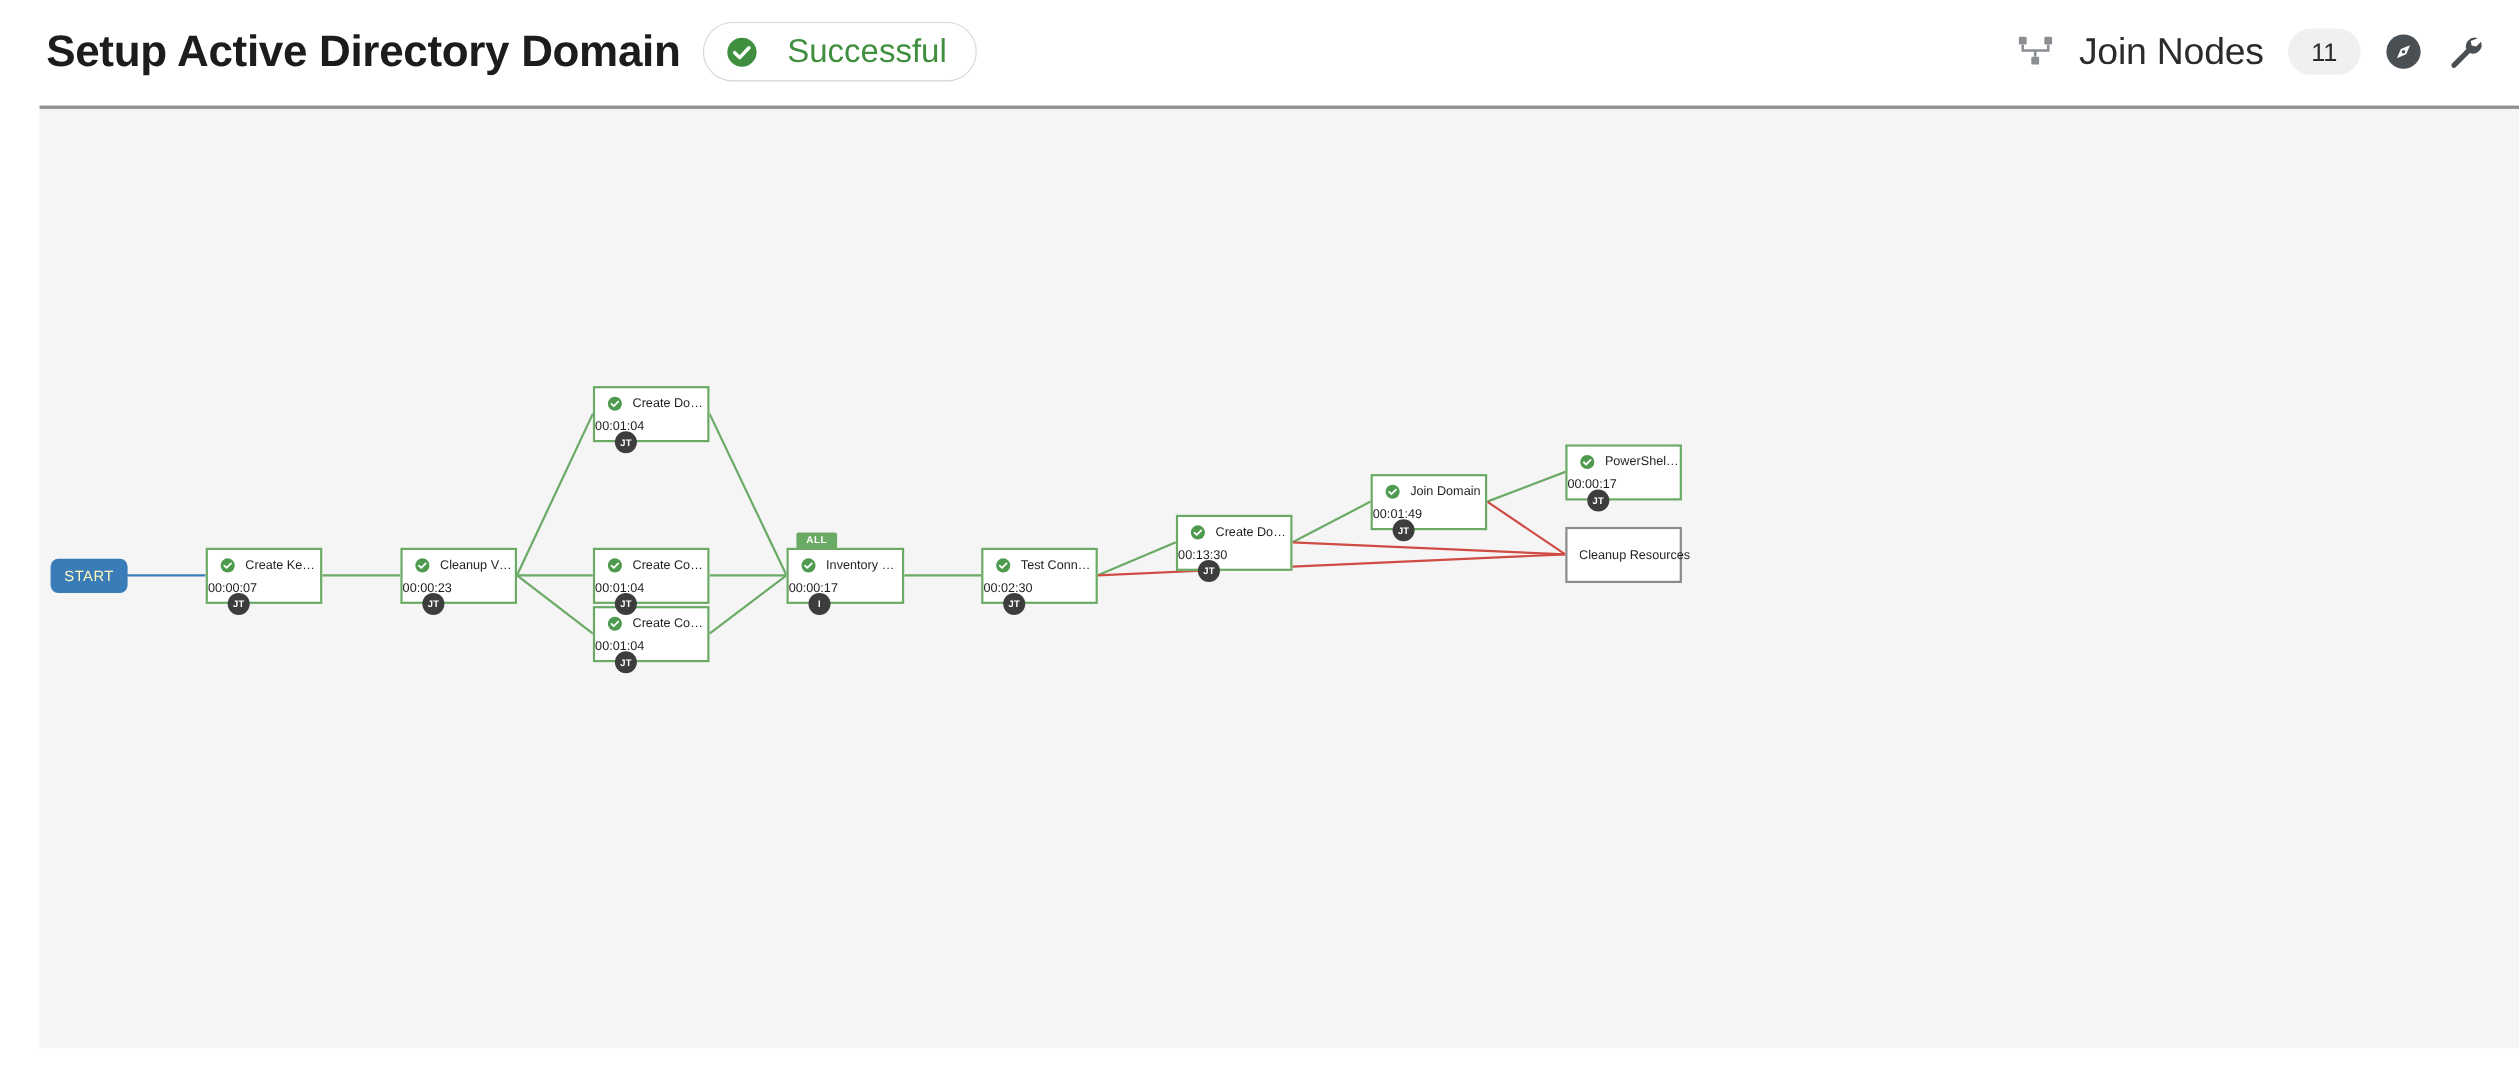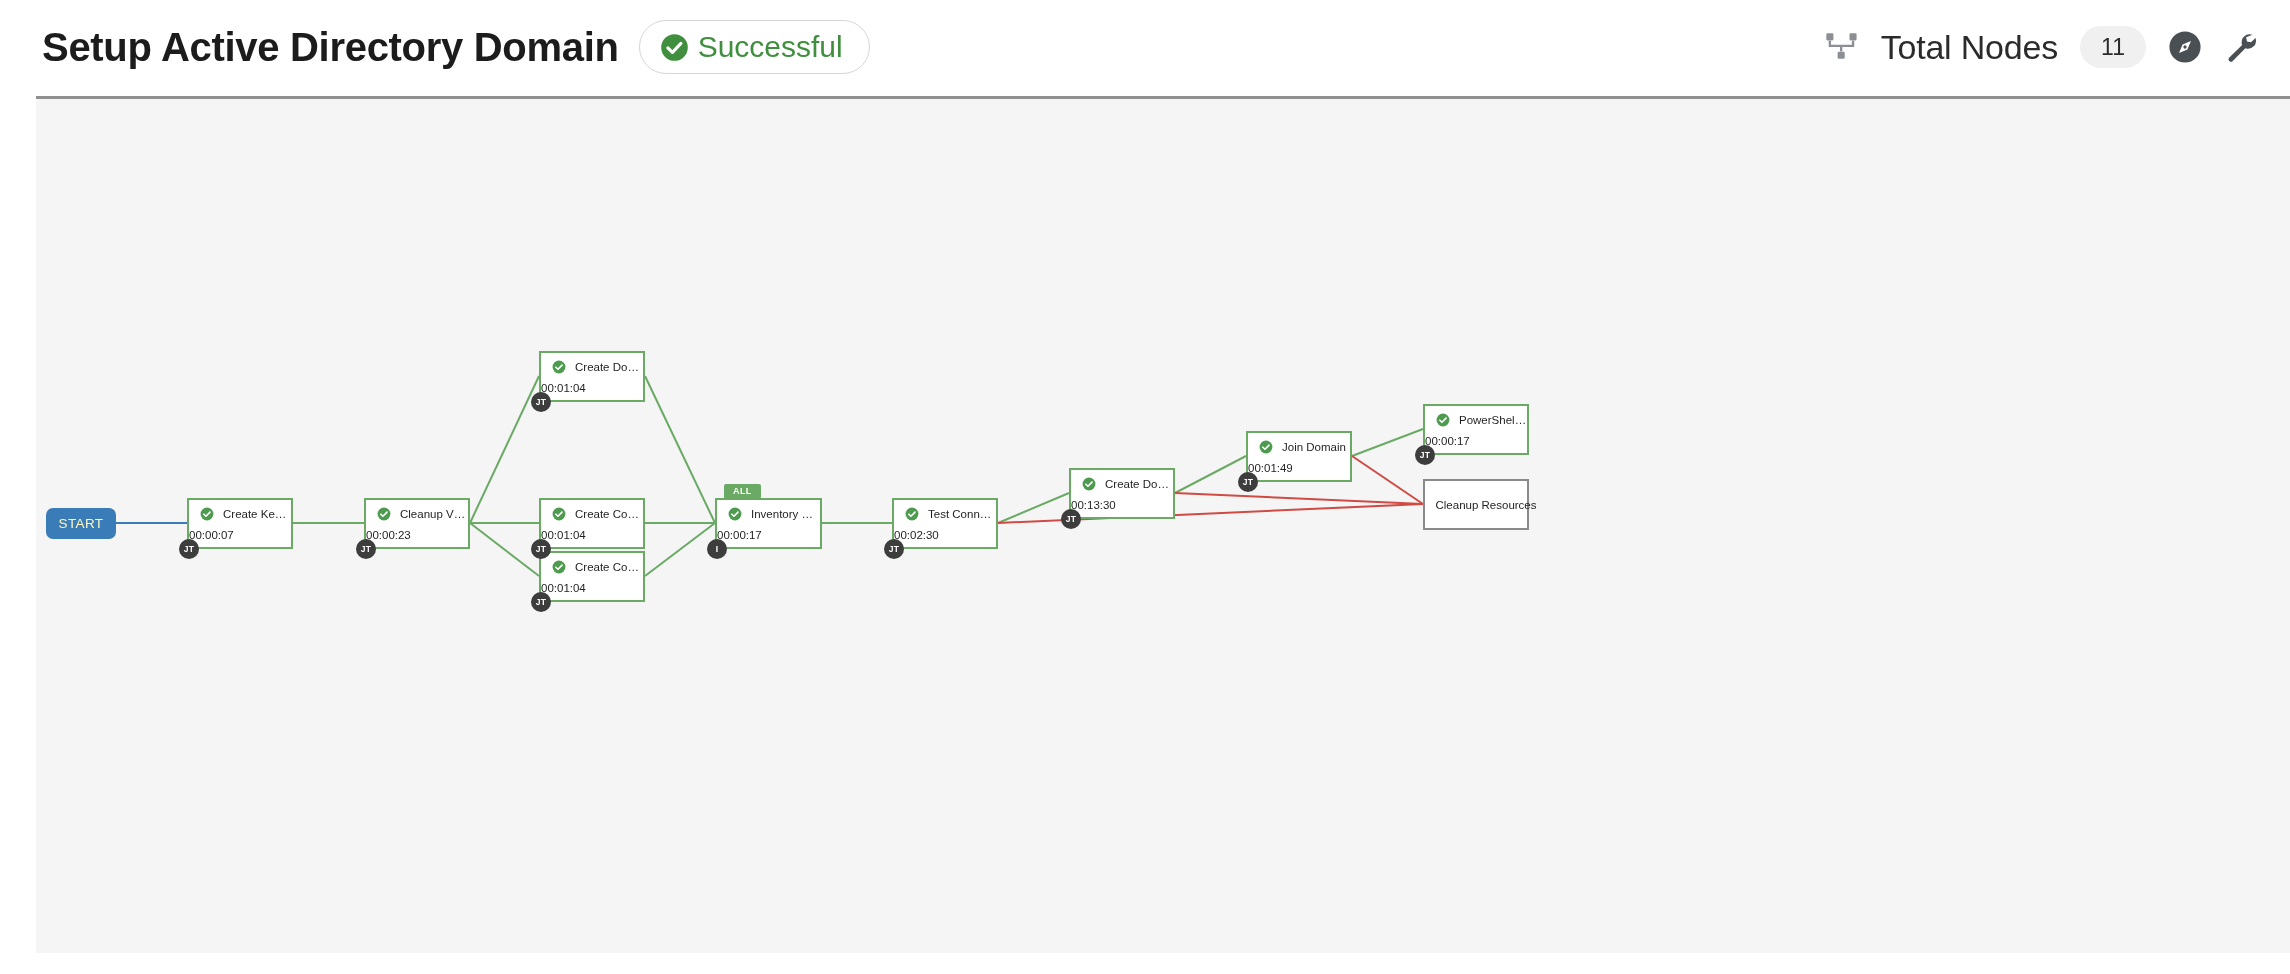--- a/index.html
+++ b/index.html
@@ -36,21 +36,21 @@
   .page-title {
     font-size: 40px;
     font-weight: bold;
     color: #1c1c1c;
     letter-spacing: -0.3px;
     white-space: nowrap;
   }
   .status-badge {
     display: flex;
     align-items: center;
-    gap: 9px;
+    gap: 27px;
     border: 1px solid #d6d6d6;
     border-radius: 999px;
     padding: 9px 26px 9px 20px;
     background: #fff;
   }
   .status-badge .badge-label {
     font-size: 30px;
     color: #3f8f3f;
     white-space: nowrap;
   }
@@ -176,20 +176,21 @@
     border-radius: 50%;
     background: #3d3d3d;
     color: #ffffff;
     font-size: 8.5px;
     font-weight: bold;
     display: flex;
     align-items: center;
     justify-content: center;
     letter-spacing: 0.2px;
     z-index: 8;
+    margin-left: 28px;
   }
 
   
   .all-tag {
     position: absolute;
     background: #6aaa64;
     color: #ffffff;
     font-size: 9px;
     font-weight: bold;
     letter-spacing: 0.4px;
@@ -217,21 +218,21 @@
 
   <div class="header-right">
     <svg class="sitemap-icon" viewBox="0 0 24 22">
       <rect x="0.5" y="1" width="5.2" height="5.2" rx="0.8" fill="#8b8f94"></rect>
       <rect x="17.5" y="1" width="5.2" height="5.2" rx="0.8" fill="#8b8f94"></rect>
       <rect x="8.8" y="14.4" width="5.2" height="5.2" rx="0.8" fill="#8b8f94"></rect>
       <path d="M3.1 6.4 L3.1 10.2 L20.1 10.2 L20.1 6.4" fill="none" stroke="#8b8f94" stroke-width="1.7"></path>
       <path d="M11.4 10.2 L11.4 14.3" fill="none" stroke="#8b8f94" stroke-width="1.7"></path>
     </svg>
 
-    <span class="total-nodes-label">Total Nodes</span>
+    <span class="total-nodes-label">Join Nodes</span>
 
     <span class="count-pill">11</span>
 
     <svg class="compass-icon" viewBox="0 0 24 24">
       <circle cx="12" cy="12" r="11" fill="#4a4f54"></circle>
       <path d="M16.2 7.8 L10.3 10.3 L7.8 16.2 L13.7 13.7 Z" fill="#ffffff"></path>
       <circle cx="12" cy="12" r="1.15" fill="#4a4f54"></circle>
     </svg>
 
     <svg class="wrench-icon" viewBox="0 0 24 24">

